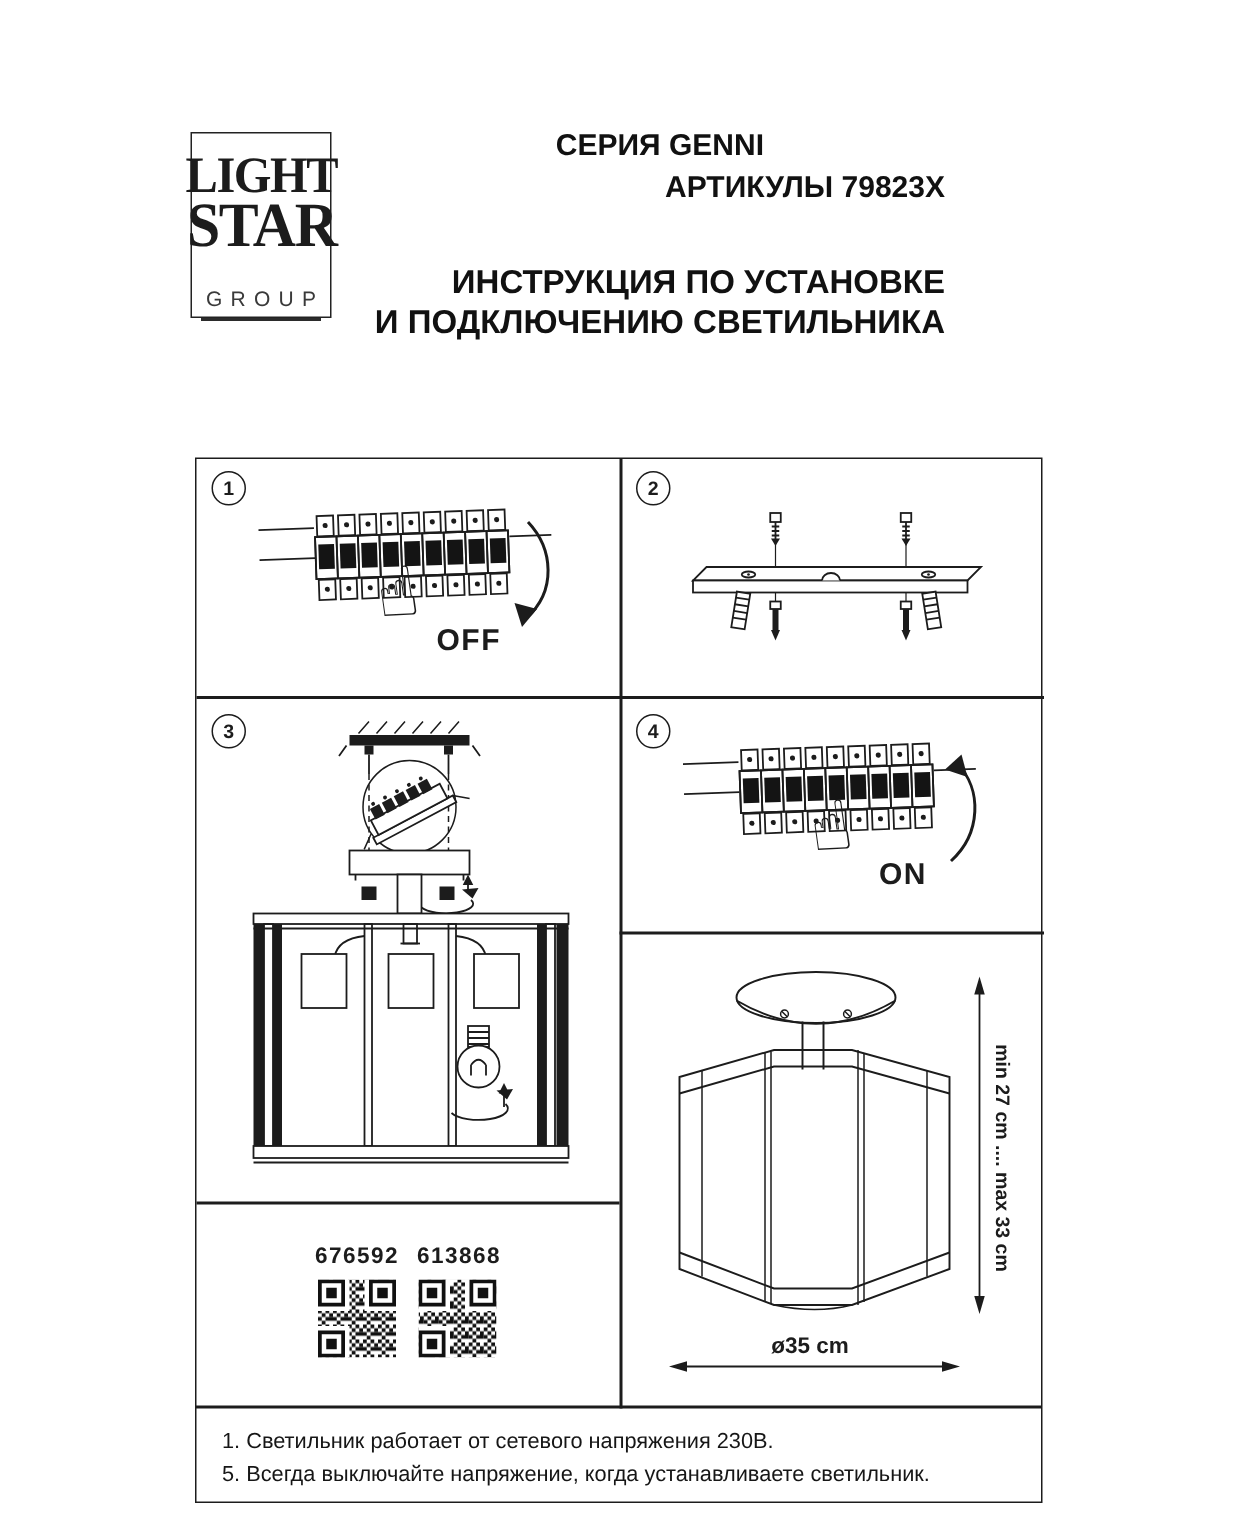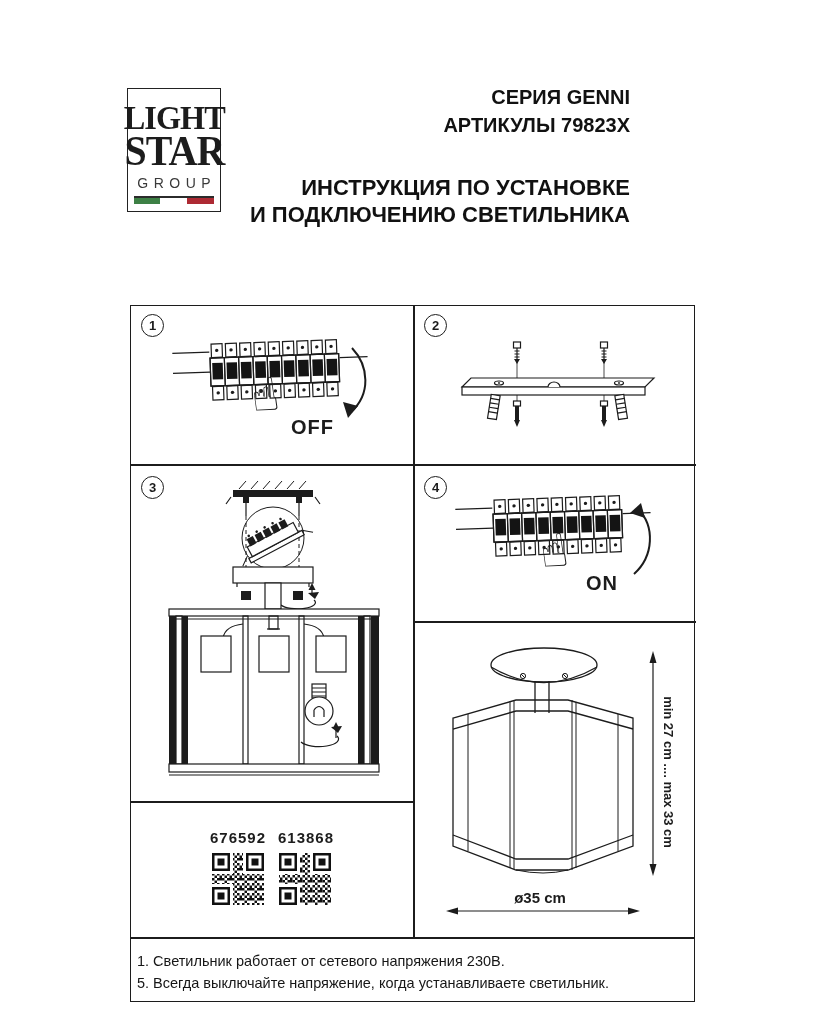--- a/index.html
+++ b/index.html
@@ -10,26 +10,26 @@
   body{font-family:"Liberation Sans",sans-serif;color:var(--ink);}
   .page{position:relative;width:826px;height:1024px;background:var(--paper);overflow:hidden;}
 
   
   .logo-box{position:absolute;left:127px;top:88px;width:94px;height:124px;
     border:1.5px solid #222;display:flex;flex-direction:column;align-items:center;}
   .logo-light{font-family:"Liberation Serif",serif;font-weight:bold;font-size:34px;line-height:0.92;
     letter-spacing:-1px;margin-top:13px;transform:scaleX(0.95);}
   .logo-star{font-family:"Liberation Serif",serif;font-weight:bold;font-size:42px;line-height:0.9;
     letter-spacing:-1px;transform:scaleX(0.95);}
-  .logo-group{font-size:14px;letter-spacing:5.5px;margin-right:-5.5px;margin-top:4px;color:#3a3a3a;}
+  .logo-group{font-size:14px;letter-spacing:5.5px;margin-right:-5.5px;margin-top:20px;color:#3a3a3a;}
   .logo-flag{width:80px;height:8px;margin-top:5px;border-top:2px solid #2b2b2b;
     background:linear-gradient(90deg,var(--flag-green) 0 32%,#fff 32% 66%,var(--flag-red) 66%);}
 
   .hdr{position:absolute;top:84px;right:196px;text-align:right;color:#111;}
-  .hdr-series{font-size:20px;font-weight:bold;line-height:26px;}
+  .hdr-series{font-size:20px;font-weight:bold;line-height:26px;text-align:center;}
   .hdr-articles{font-size:20px;font-weight:bold;line-height:26px;margin-top:2px;}
   .hdr-title{margin-top:36px;font-size:22px;font-weight:bold;line-height:27px;}
 
   
   .grid{position:absolute;left:130px;top:305px;width:565px;height:633px;border:1.5px solid var(--ink);}
   .gl{position:absolute;background:var(--ink);}
   .panel{position:absolute;}
   .badge{position:absolute;left:10px;top:8px;width:23px;height:23px;border:1.4px solid var(--ink);
     border-radius:50%;display:flex;align-items:center;justify-content:center;
     font-size:13px;font-weight:bold;}
@@ -42,21 +42,21 @@
     font-size:15px;font-weight:bold;letter-spacing:1px;}
   .qr-img{position:absolute;top:52px;}
 
   .dim-v{position:absolute;left:676px;top:692px;width:160px;text-align:center;
     font-size:13px;font-weight:bold;transform:rotate(90deg);transform-origin:0 0;white-space:nowrap;}
   .dim-h{position:absolute;left:470px;top:889px;width:140px;text-align:center;
     font-size:15px;font-weight:bold;}
 
   
   .notes{position:absolute;left:130px;top:938px;width:565px;height:64px;
-    border:1.5px solid var(--ink);border-top-width:1.5px;padding:11px 0 0 6px;}
+    border:1.5px solid var(--ink);border-top-width:1.5px;padding:11px 0 0 17px;}
   .notes .line{font-size:14.5px;line-height:22px;color:#161616;}
 </style>
 </head>
 <body>
 
 <svg width="0" height="0" style="position:absolute" aria-hidden="true">
   <defs>
     <g id="brkmod" fill="none" stroke="currentColor" stroke-width="1.2">
       <rect x="1.5" y="-14" width="11" height="13.5"></rect>
       <circle cx="7" cy="-7.5" r="1.7" fill="currentColor" stroke="none"></circle>

